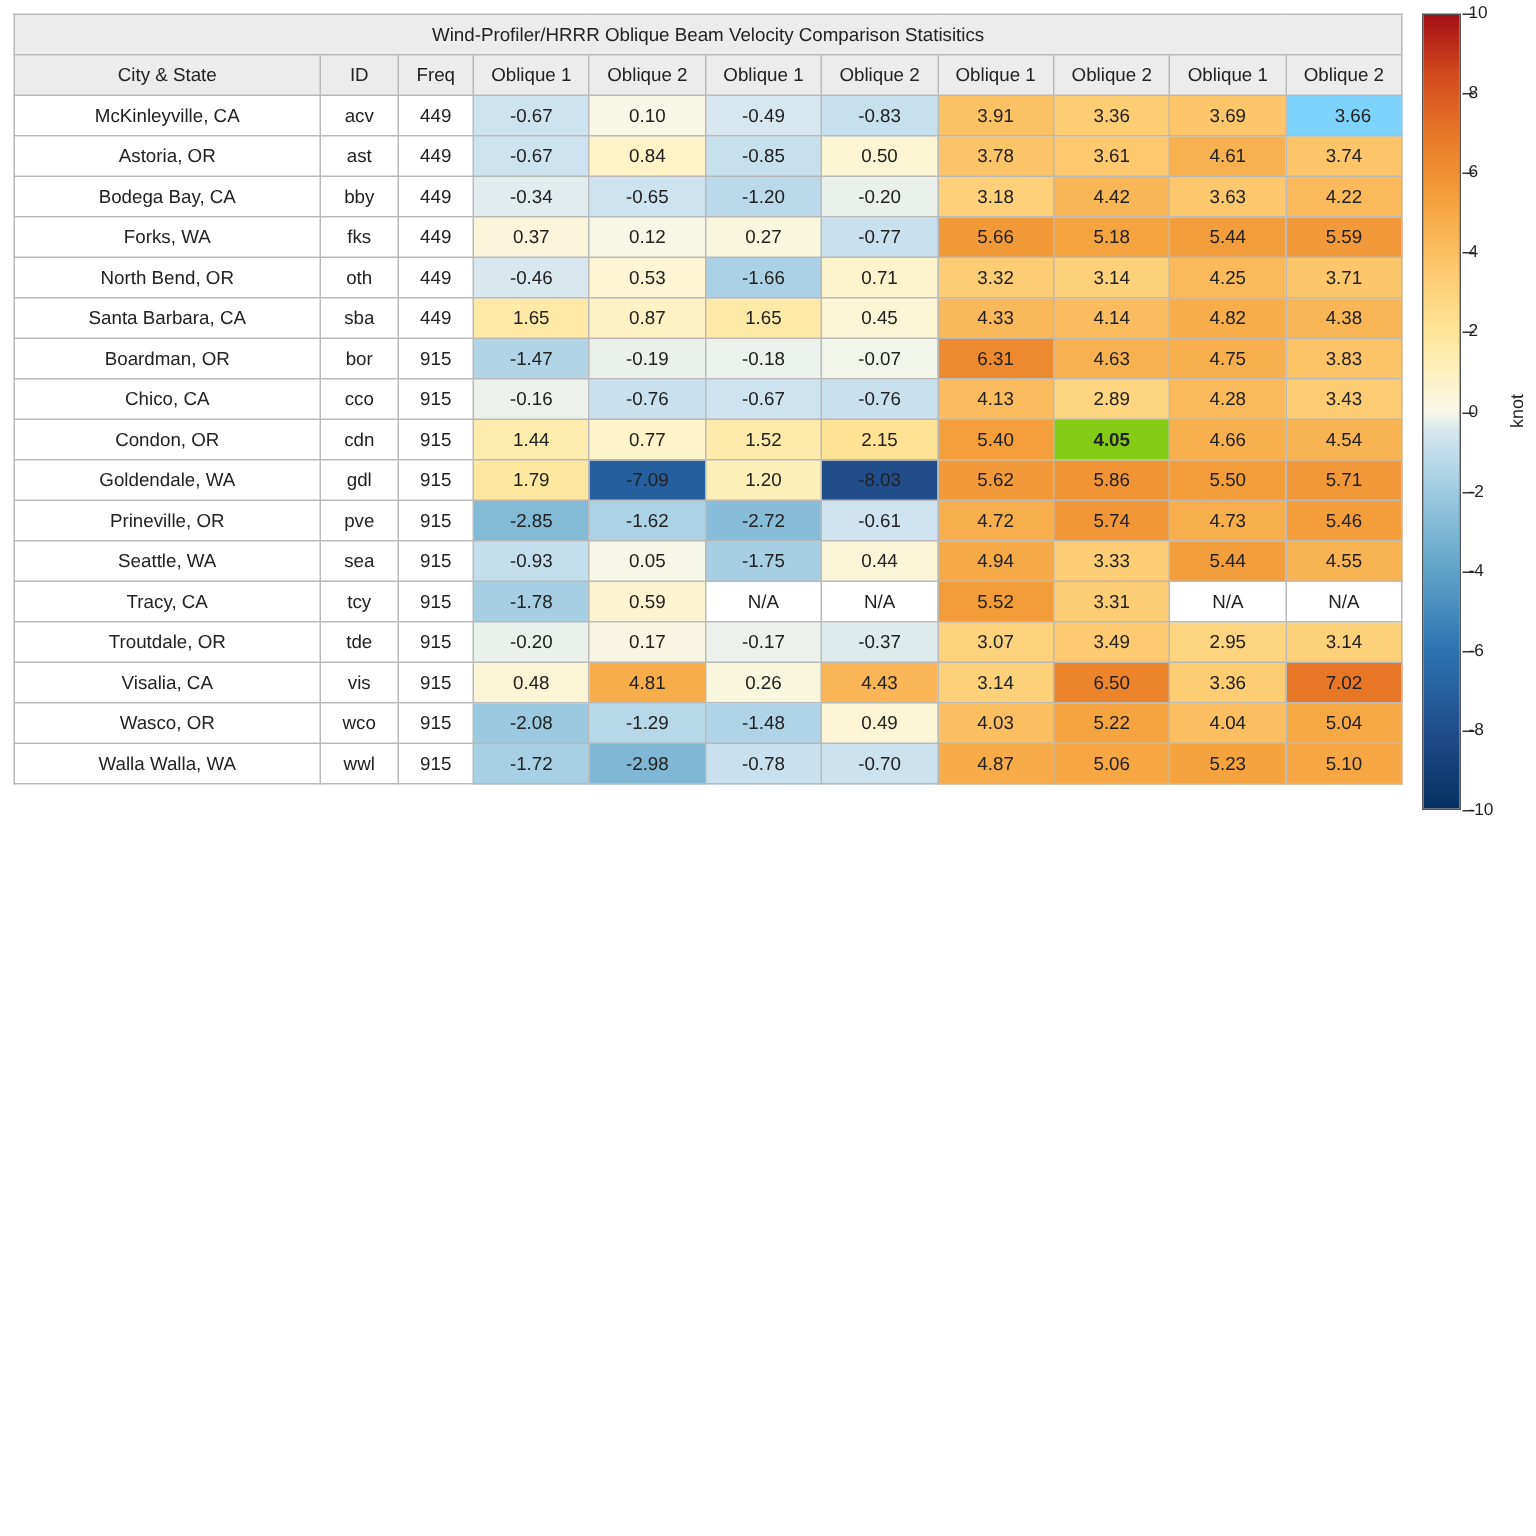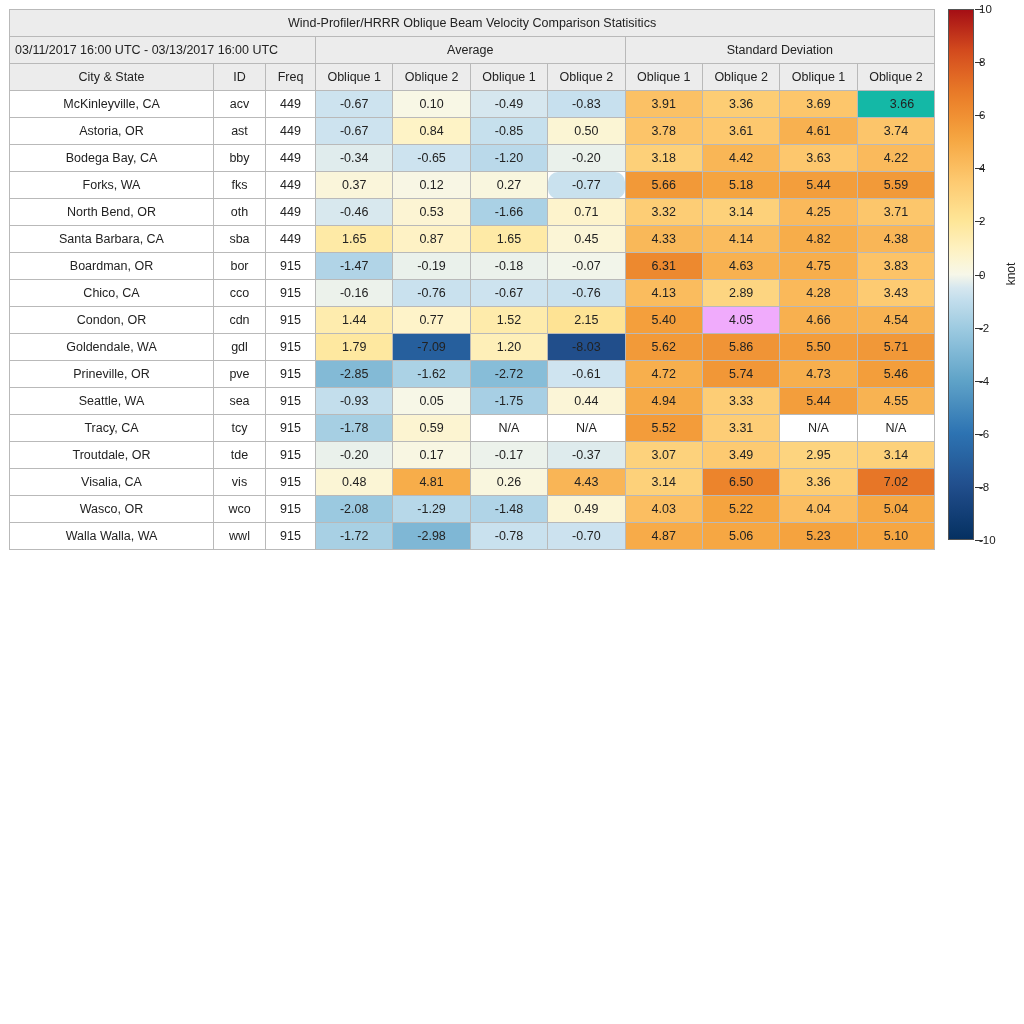--- a/index.html
+++ b/index.html
@@ -116,25 +116,20 @@
           <col class="c-val">
           <col class="c-val">
         <col class="c-val">
           <col class="c-val">
           <col class="c-val">
           <col class="c-val">
       </colgroup>
       <tbody>
         <tr class="title-row">
           <td colspan="11">Wind-Profiler/HRRR Oblique Beam Velocity Comparison Statisitics</td>
-        </tr>
-        <tr>
-          <td class="hdr-grey daterange" colspan="3">03/11/2017 16:00 UTC - 03/13/2017 16:00 UTC</td>
-          <td class="hdr-grey" colspan="4">Average</td>
-          <td class="hdr-grey" colspan="4">Standard Deviation</td>
         </tr>
         <tr>
           <td class="hdr-grey">City &amp; State</td>
           <td class="hdr-grey">ID</td>
           <td class="hdr-grey">Freq</td>
           <td class="hdr-grey">Oblique 1</td>
           <td class="hdr-grey">Oblique 2</td>
           <td class="hdr-grey">Oblique 1</td>
           <td class="hdr-grey">Oblique 2</td>
           <td class="hdr-grey">Oblique 1</td>
@@ -148,21 +143,21 @@
             <td class="sitecell">McKinleyville, CA</td>
             <td class="sitecell">acv</td>
             <td class="sitecell">449</td>
             <td class="valcell" style="background-color: rgb(205, 227, 239);">-0.67</td>
             <td class="valcell" style="background-color: rgb(248, 247, 229);">0.10</td>
             <td class="valcell" style="background-color: rgb(214, 231, 239);">-0.49</td>
             <td class="valcell" style="background-color: rgb(199, 224, 238);">-0.83</td>
             <td class="valcell" style="background-color: rgb(251, 193, 101);">3.91</td>
             <td class="valcell" style="background-color: rgb(253, 205, 116);">3.36</td>
             <td class="valcell" style="background-color: rgb(253, 198, 107);">3.69</td>
-            <td class="valcell" style="background-color: #14b8a6; padding-left: 12px;">3.66</td>
+            <td class="valcell" style="background-color: #7dd3fc; padding-left: 12px;">3.66</td>
           </tr>
           <tr>
             <td class="sitecell">Astoria, OR</td>
             <td class="sitecell">ast</td>
             <td class="sitecell">449</td>
             <td class="valcell" style="background-color: rgb(205, 227, 239);">-0.67</td>
             <td class="valcell" style="background-color: rgb(254, 243, 198);">0.84</td>
             <td class="valcell" style="background-color: rgb(198, 224, 237);">-0.85</td>
             <td class="valcell" style="background-color: rgb(251, 245, 212);">0.50</td>
             <td class="valcell" style="background-color: rgb(252, 196, 105);">3.78</td>
@@ -183,21 +178,21 @@
             <td class="valcell" style="background-color: rgb(253, 199, 109);">3.63</td>
             <td class="valcell" style="background-color: rgb(250, 186, 92);">4.22</td>
           </tr>
           <tr>
             <td class="sitecell">Forks, WA</td>
             <td class="sitecell">fks</td>
             <td class="sitecell">449</td>
             <td class="valcell" style="background-color: rgb(250, 245, 218);">0.37</td>
             <td class="valcell" style="background-color: rgb(248, 246, 228);">0.12</td>
             <td class="valcell" style="background-color: rgb(249, 246, 222);">0.27</td>
-            <td class="valcell" style="background-color: rgb(201, 225, 238); border-radius: 10px;">-0.77</td>
+            <td class="valcell" style="background-color: rgb(201, 225, 238);">-0.77</td>
             <td class="valcell" style="background-color: rgb(242, 153, 56);">5.66</td>
             <td class="valcell" style="background-color: rgb(245, 164, 64);">5.18</td>
             <td class="valcell" style="background-color: rgb(243, 158, 60);">5.44</td>
             <td class="valcell" style="background-color: rgb(242, 154, 57);">5.59</td>
           </tr>
           <tr>
             <td class="sitecell">North Bend, OR</td>
             <td class="sitecell">oth</td>
             <td class="sitecell">449</td>
             <td class="valcell" style="background-color: rgb(216, 232, 238);">-0.46</td>
@@ -250,21 +245,21 @@
           </tr>
           <tr>
             <td class="sitecell">Condon, OR</td>
             <td class="sitecell">cdn</td>
             <td class="sitecell">915</td>
             <td class="valcell" style="background-color: rgb(254, 236, 174);">1.44</td>
             <td class="valcell" style="background-color: rgb(254, 243, 201);">0.77</td>
             <td class="valcell" style="background-color: rgb(254, 235, 171);">1.52</td>
             <td class="valcell" style="background-color: rgb(254, 227, 148);">2.15</td>
             <td class="valcell" style="background-color: rgb(244, 159, 60);">5.40</td>
-            <td class="valcell" style="background-color: #f0abfc;">4.05</td>
+            <td class="valcell" style="background-color: #84cc16; font-weight: bold;">4.05</td>
             <td class="valcell" style="background-color: rgb(248, 176, 79);">4.66</td>
             <td class="valcell" style="background-color: rgb(248, 179, 82);">4.54</td>
           </tr>
           <tr>
             <td class="sitecell">Goldendale, WA</td>
             <td class="sitecell">gdl</td>
             <td class="sitecell">915</td>
             <td class="valcell" style="background-color: rgb(254, 232, 160);">1.79</td>
             <td class="valcell" style="background-color: rgb(38, 95, 157);">-7.09</td>
             <td class="valcell" style="background-color: rgb(254, 239, 184);">1.20</td>

